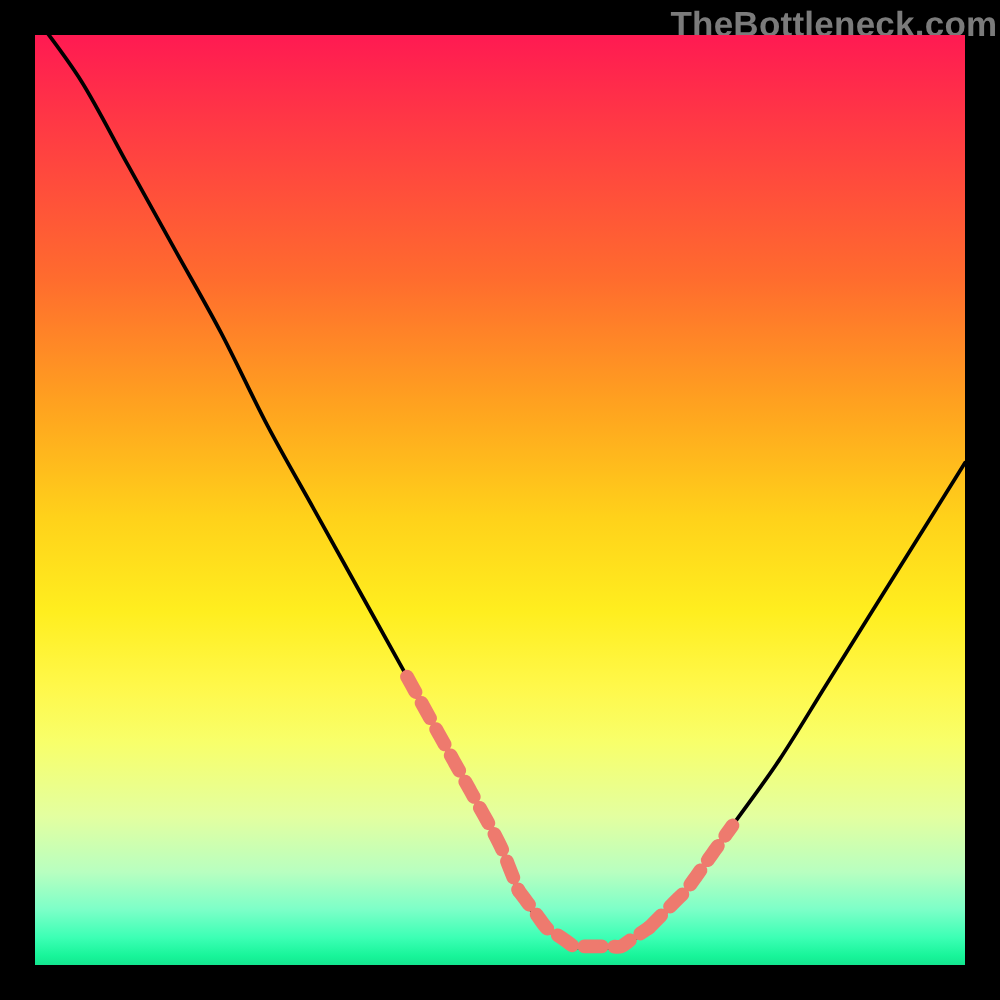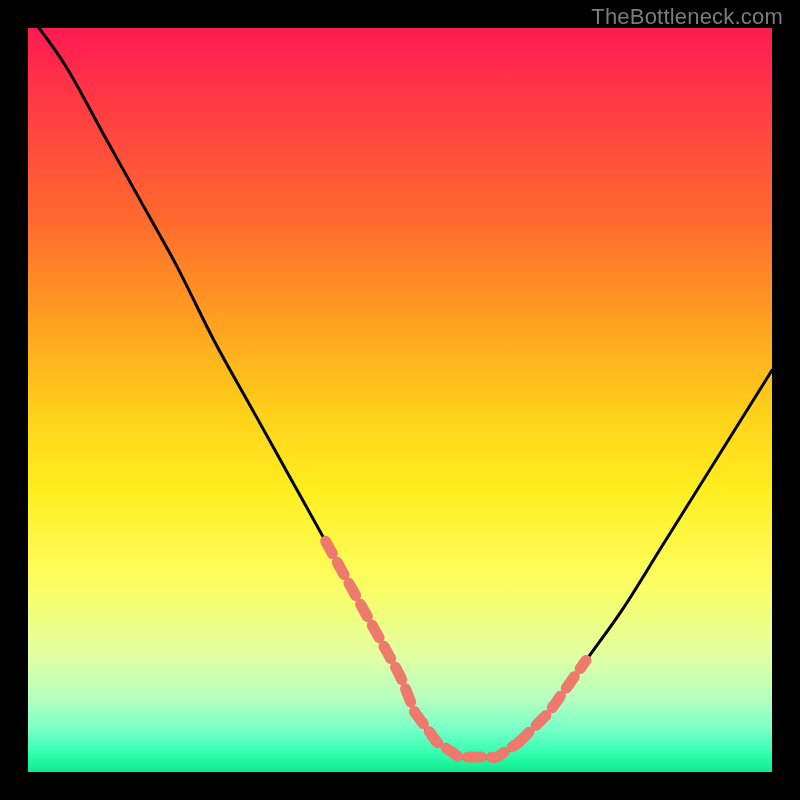--- a/index.html
+++ b/index.html
@@ -37,24 +37,24 @@
       #e3ffa0 84%,
       #b8ffc0 90%,
       #7dffc8 94%,
       #3dffb5 97%,
       #18f59a 99%,
       #13e68f 100%);
   }
   .watermark {
     position: absolute;
     top: 4px;
-    right: 17px;
+    right: 2px;
     color: #7b7b7b;
-    font-size: 22px;
-    font-weight: 400;
+    font-size: 28px;
+    font-weight: 700;
     letter-spacing: 0.2px;
     user-select: none;
   }
   svg.curve {
     position: absolute;
     left: 0;
     top: 0;
     width: 744px;
     height: 744px;
     overflow: visible;

